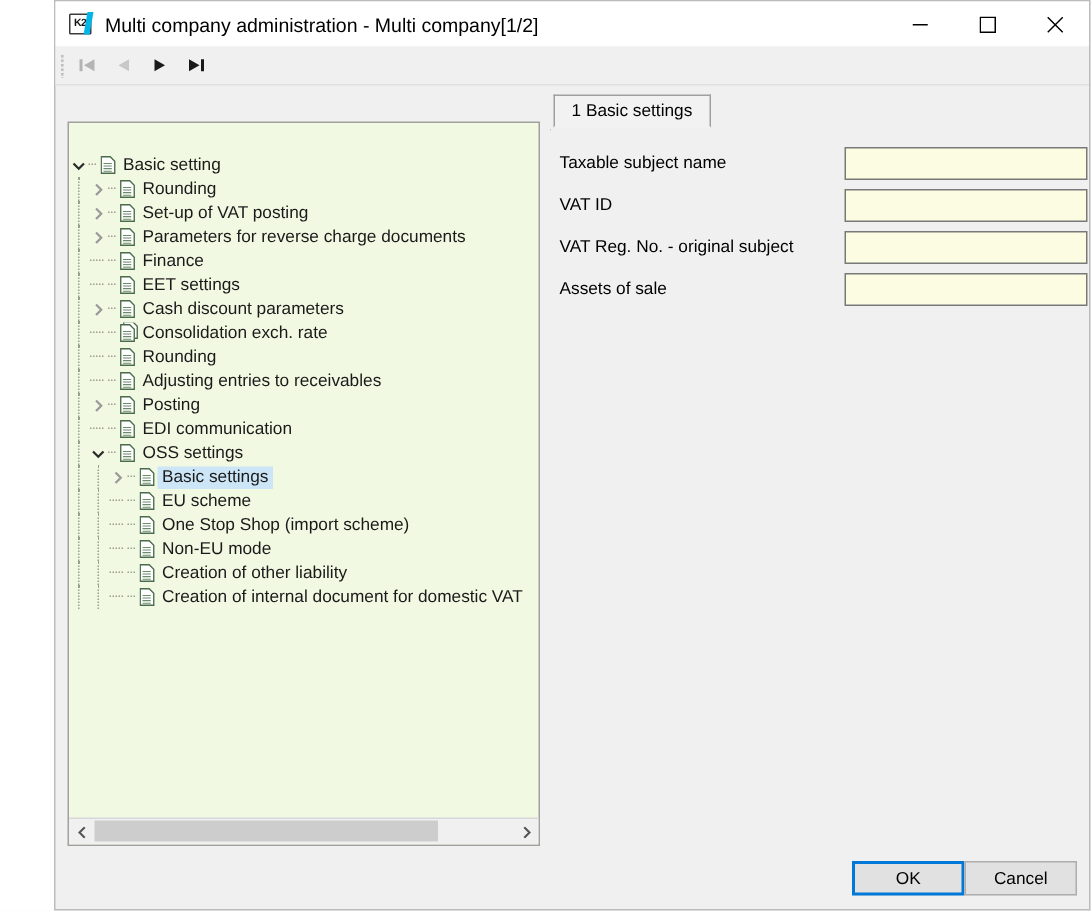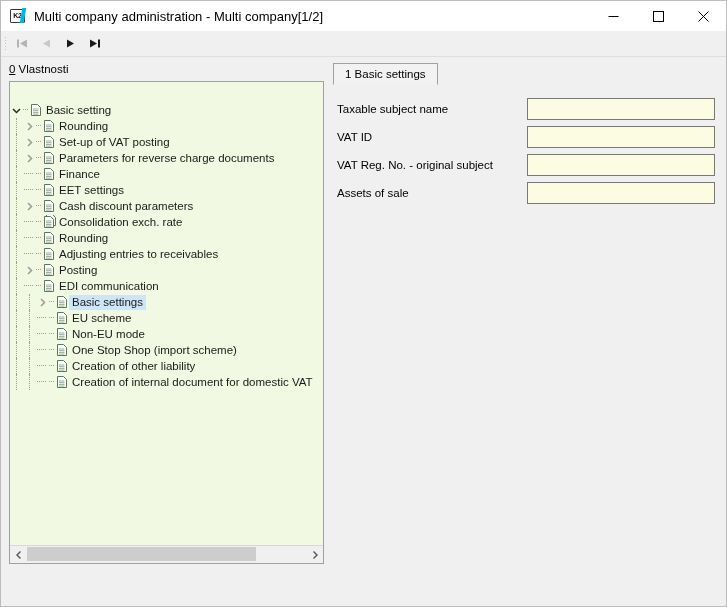--- a/index.html
+++ b/index.html
@@ -12,21 +12,21 @@
     font-size: 11.5px;
     color: #000000;
     overflow: hidden;
     position: relative;
   }
   .window {
     position: absolute; inset: 0;
     background: #f0f0f0;
     border: 1px solid #bcbcbc;
     box-sizing: border-box;
-    display: flex; flex-direction: column;
+    display: flex; flex-direction: column; margin-left: 36px;
   }
 
   
   .titlebar {
     height: 30px; flex: none;
     background: #ffffff;
     display: flex; align-items: center;
     position: relative;
   }
   .title-icon {
@@ -306,21 +306,20 @@
       <svg width="13" height="11" viewBox="0 0 13 11">
         <path d="M2 1.5 L2 9.5 L9 5.5 Z" fill="#1a1a1a"></path>
         <rect x="10" y="1.5" width="2" height="8" fill="#1a1a1a"></rect>
       </svg>
     </div>
   </div>
 
   <div class="content">
 
     <div class="left-pane">
-      <div class="props-label"><u>0</u><span> Vlastnosti</span></div>
       <div class="tree-box">
         <div class="tree-scrollarea" id="tree-rows">
             <div class="tnode">
               <div class="twisty">
                 <svg width="9" height="9" viewBox="0 0 9 9">
                   <path d="M1 3 L4.5 6.5 L8 3" fill="none" stroke="#2a2a2a" stroke-width="1.5"></path>
                 </svg>
               </div>
               <div class="connector"></div>
               <div class="docicon">
@@ -517,20 +516,39 @@
                 <svg width="12" height="13" viewBox="0 0 12 13">
                   <path d="M0.5 1.5 L6.5 1.5 L9.5 4.5 L9.5 12.5 L0.5 12.5 Z" fill="#ffffff" stroke="#4a6b4a" stroke-width="0.9"></path>
                   <line x1="2" x2="7.5" y1="6" y2="6" stroke="#6a8a6a" stroke-width="0.7"></line>
                   <line x1="2" x2="7.5" y1="7.7" y2="7.7" stroke="#6a8a6a" stroke-width="0.7"></line>
                   <line x1="2" x2="7.5" y1="9.4" y2="9.4" stroke="#6a8a6a" stroke-width="0.7"></line>
                   <line x1="2" x2="7.5" y1="11.1" y2="11.1" stroke="#6a8a6a" stroke-width="0.7"></line>
                 </svg>
               </div>
               <span class="lbl">EDI communication</span>
             </div>
+            <div class="tnode">
+              <div class="vline"></div>
+              <div class="twisty">
+                <svg width="9" height="9" viewBox="0 0 9 9">
+                  <path d="M1 3 L4.5 6.5 L8 3" fill="none" stroke="#2a2a2a" stroke-width="1.5"></path>
+                </svg>
+              </div>
+              <div class="connector"></div>
+              <div class="docicon">
+                <svg width="12" height="13" viewBox="0 0 12 13">
+                  <path d="M0.5 1.5 L6.5 1.5 L9.5 4.5 L9.5 12.5 L0.5 12.5 Z" fill="#ffffff" stroke="#4a6b4a" stroke-width="0.9"></path>
+                  <line x1="2" x2="7.5" y1="6" y2="6" stroke="#6a8a6a" stroke-width="0.7"></line>
+                  <line x1="2" x2="7.5" y1="7.7" y2="7.7" stroke="#6a8a6a" stroke-width="0.7"></line>
+                  <line x1="2" x2="7.5" y1="9.4" y2="9.4" stroke="#6a8a6a" stroke-width="0.7"></line>
+                  <line x1="2" x2="7.5" y1="11.1" y2="11.1" stroke="#6a8a6a" stroke-width="0.7"></line>
+                </svg>
+              </div>
+              <span class="lbl">OSS settings</span>
+            </div>
             <div class="tnode sel">
               <div class="vline"></div>
               <div class="vline"></div>
               <div class="twisty">
                 <svg width="9" height="9" viewBox="0 0 9 9">
                   <path d="M3 1 L6.5 4.5 L3 8" fill="none" stroke="#9a9a9a" stroke-width="1.5"></path>
                 </svg>
               </div>
               <div class="connector"></div>
               <div class="docicon">
@@ -567,37 +585,37 @@
               <div class="connector"></div>
               <div class="docicon">
                 <svg width="12" height="13" viewBox="0 0 12 13">
                   <path d="M0.5 1.5 L6.5 1.5 L9.5 4.5 L9.5 12.5 L0.5 12.5 Z" fill="#ffffff" stroke="#4a6b4a" stroke-width="0.9"></path>
                   <line x1="2" x2="7.5" y1="6" y2="6" stroke="#6a8a6a" stroke-width="0.7"></line>
                   <line x1="2" x2="7.5" y1="7.7" y2="7.7" stroke="#6a8a6a" stroke-width="0.7"></line>
                   <line x1="2" x2="7.5" y1="9.4" y2="9.4" stroke="#6a8a6a" stroke-width="0.7"></line>
                   <line x1="2" x2="7.5" y1="11.1" y2="11.1" stroke="#6a8a6a" stroke-width="0.7"></line>
                 </svg>
               </div>
+              <span class="lbl">One Stop Shop (import scheme)</span>
+            </div>
+            <div class="tnode">
+              <div class="vline"></div>
+              <div class="vline"></div>
+              <div class="dotlead"></div>
+              <div class="connector"></div>
+              <div class="docicon">
+                <svg width="12" height="13" viewBox="0 0 12 13">
+                  <path d="M0.5 1.5 L6.5 1.5 L9.5 4.5 L9.5 12.5 L0.5 12.5 Z" fill="#ffffff" stroke="#4a6b4a" stroke-width="0.9"></path>
+                  <line x1="2" x2="7.5" y1="6" y2="6" stroke="#6a8a6a" stroke-width="0.7"></line>
+                  <line x1="2" x2="7.5" y1="7.7" y2="7.7" stroke="#6a8a6a" stroke-width="0.7"></line>
+                  <line x1="2" x2="7.5" y1="9.4" y2="9.4" stroke="#6a8a6a" stroke-width="0.7"></line>
+                  <line x1="2" x2="7.5" y1="11.1" y2="11.1" stroke="#6a8a6a" stroke-width="0.7"></line>
+                </svg>
+              </div>
               <span class="lbl">Non-EU mode</span>
-            </div>
-            <div class="tnode">
-              <div class="vline"></div>
-              <div class="vline"></div>
-              <div class="dotlead"></div>
-              <div class="connector"></div>
-              <div class="docicon">
-                <svg width="12" height="13" viewBox="0 0 12 13">
-                  <path d="M0.5 1.5 L6.5 1.5 L9.5 4.5 L9.5 12.5 L0.5 12.5 Z" fill="#ffffff" stroke="#4a6b4a" stroke-width="0.9"></path>
-                  <line x1="2" x2="7.5" y1="6" y2="6" stroke="#6a8a6a" stroke-width="0.7"></line>
-                  <line x1="2" x2="7.5" y1="7.7" y2="7.7" stroke="#6a8a6a" stroke-width="0.7"></line>
-                  <line x1="2" x2="7.5" y1="9.4" y2="9.4" stroke="#6a8a6a" stroke-width="0.7"></line>
-                  <line x1="2" x2="7.5" y1="11.1" y2="11.1" stroke="#6a8a6a" stroke-width="0.7"></line>
-                </svg>
-              </div>
-              <span class="lbl">One Stop Shop (import scheme)</span>
             </div>
             <div class="tnode">
               <div class="vline"></div>
               <div class="vline"></div>
               <div class="dotlead"></div>
               <div class="connector"></div>
               <div class="docicon">
                 <svg width="12" height="13" viewBox="0 0 12 13">
                   <path d="M0.5 1.5 L6.5 1.5 L9.5 4.5 L9.5 12.5 L0.5 12.5 Z" fill="#ffffff" stroke="#4a6b4a" stroke-width="0.9"></path>
                   <line x1="2" x2="7.5" y1="6" y2="6" stroke="#6a8a6a" stroke-width="0.7"></line>
@@ -665,14 +683,18 @@
           </div>
           <div class="frow" style="top: 96px;">
             <div class="flabel">Assets of sale</div>
             <input class="finput" type="text" style="">
           </div>
         </div>
     </div>
 
   </div>
 
+  <div class="footer">
+    <div class="btn ok">OK</div>
+    <div class="btn cancel">Cancel</div>
+  </div>
 
 </div>
 
 </body></html>

